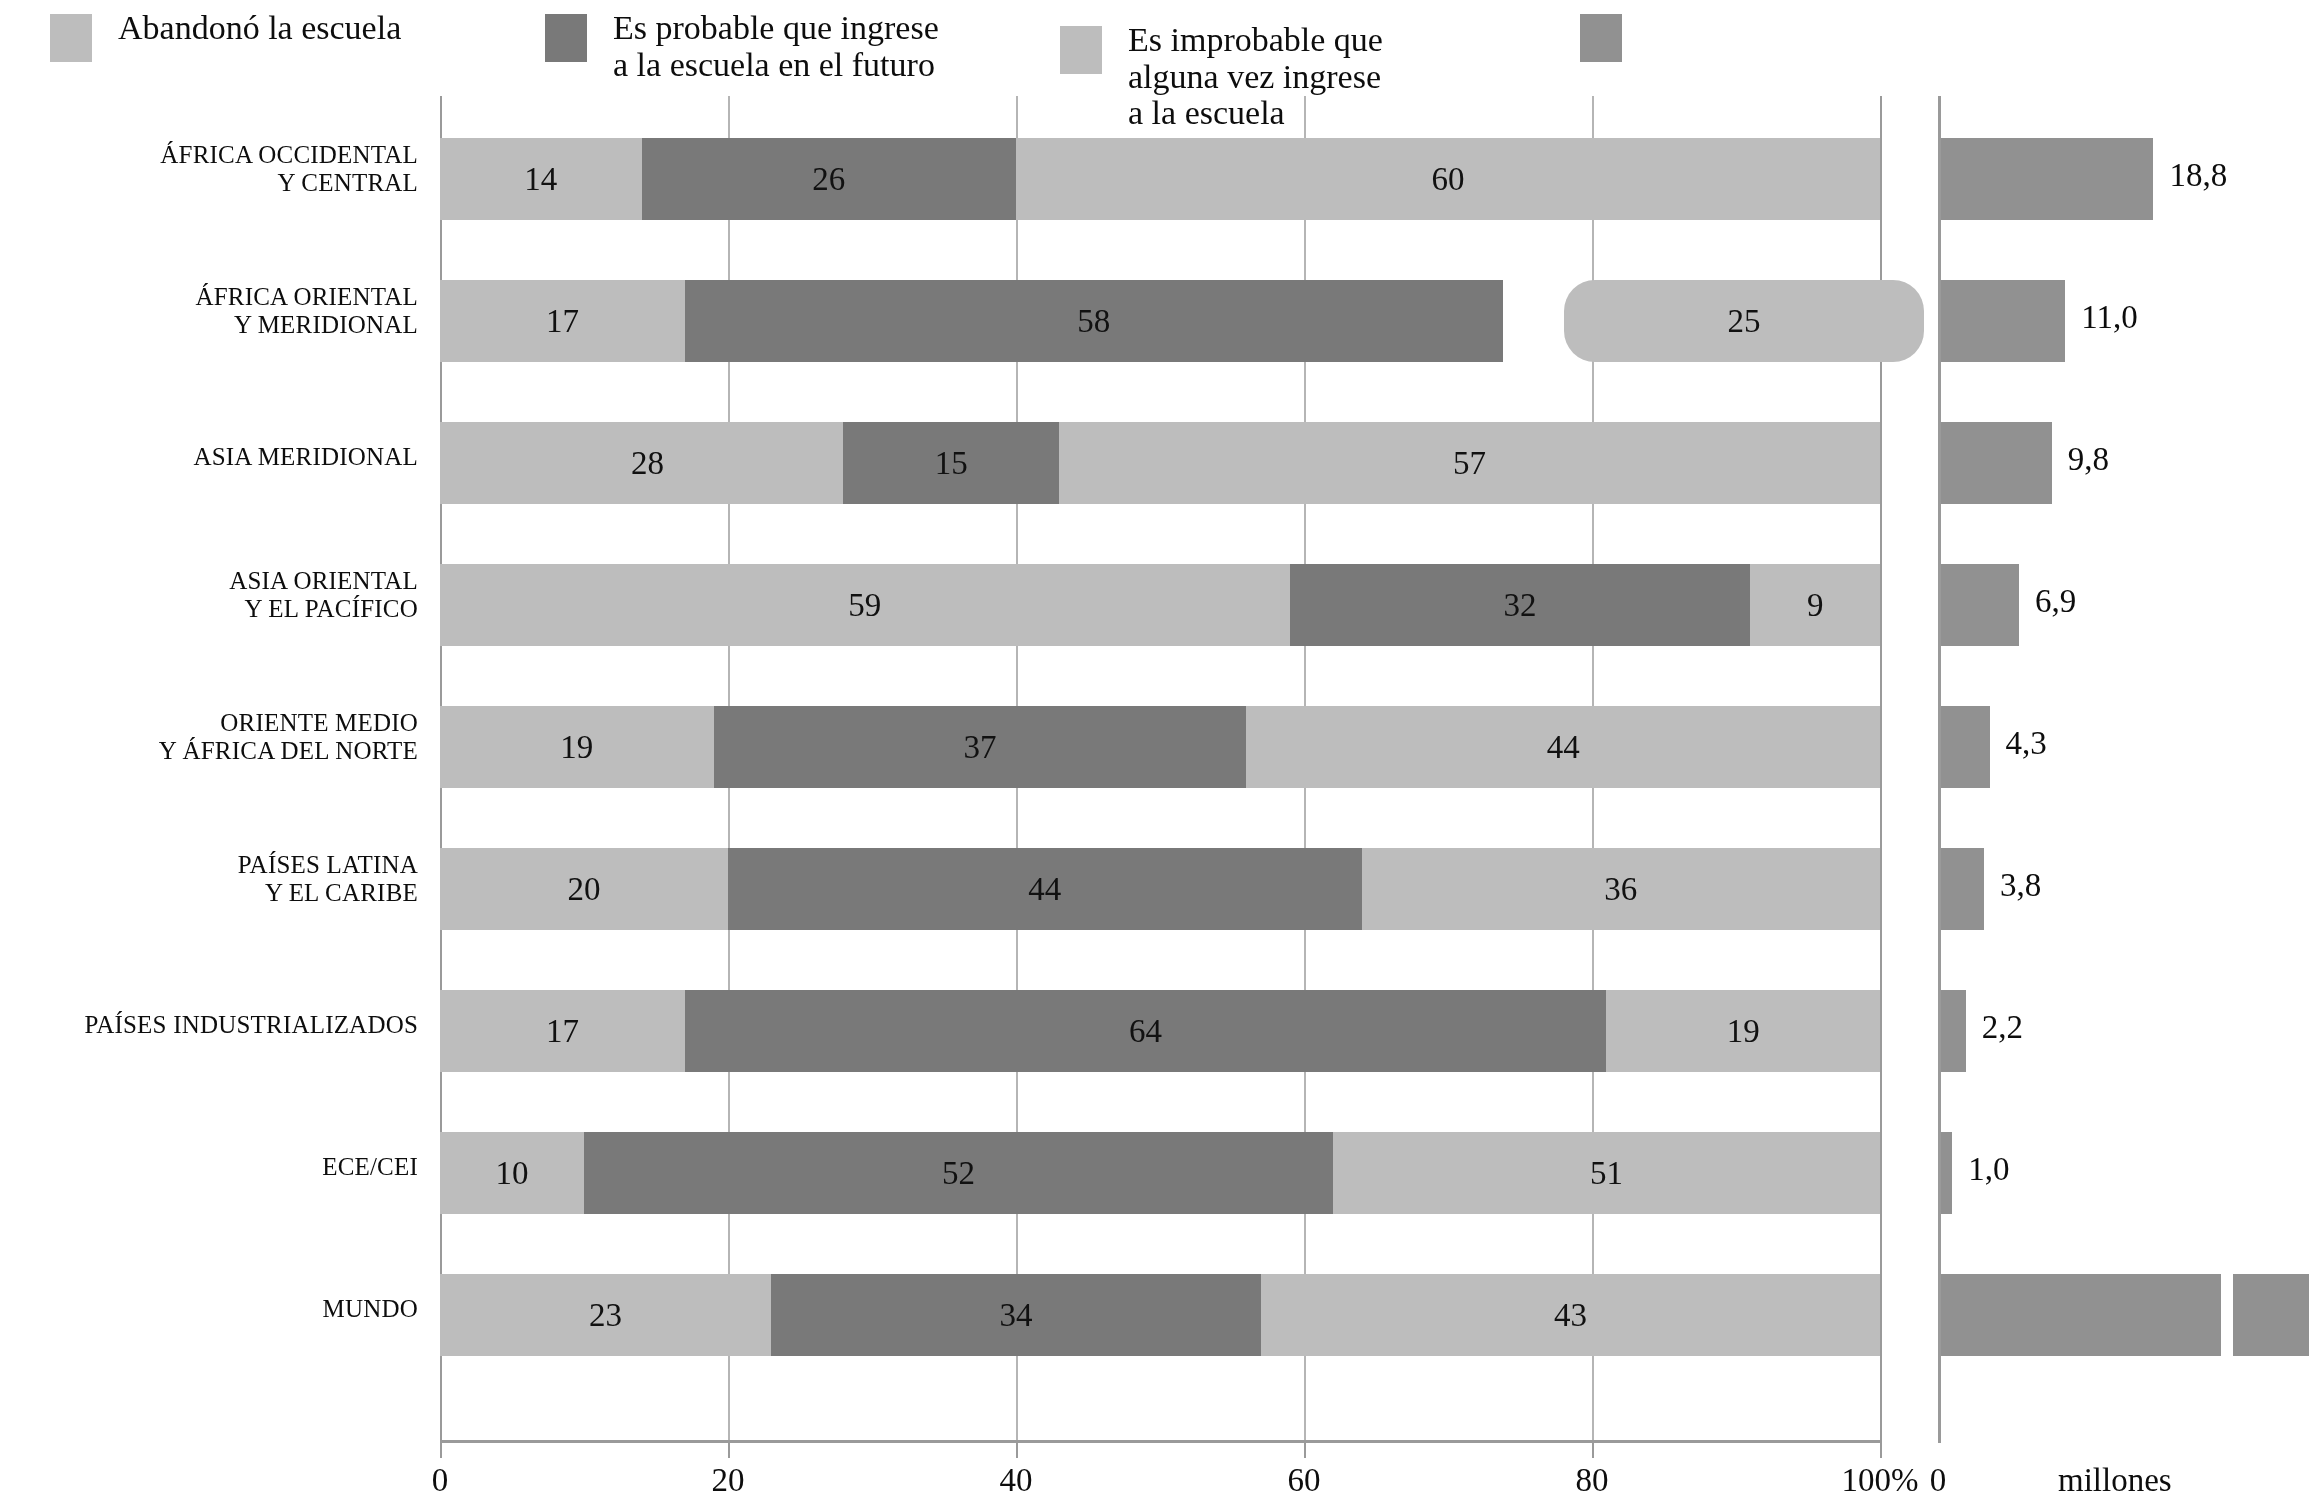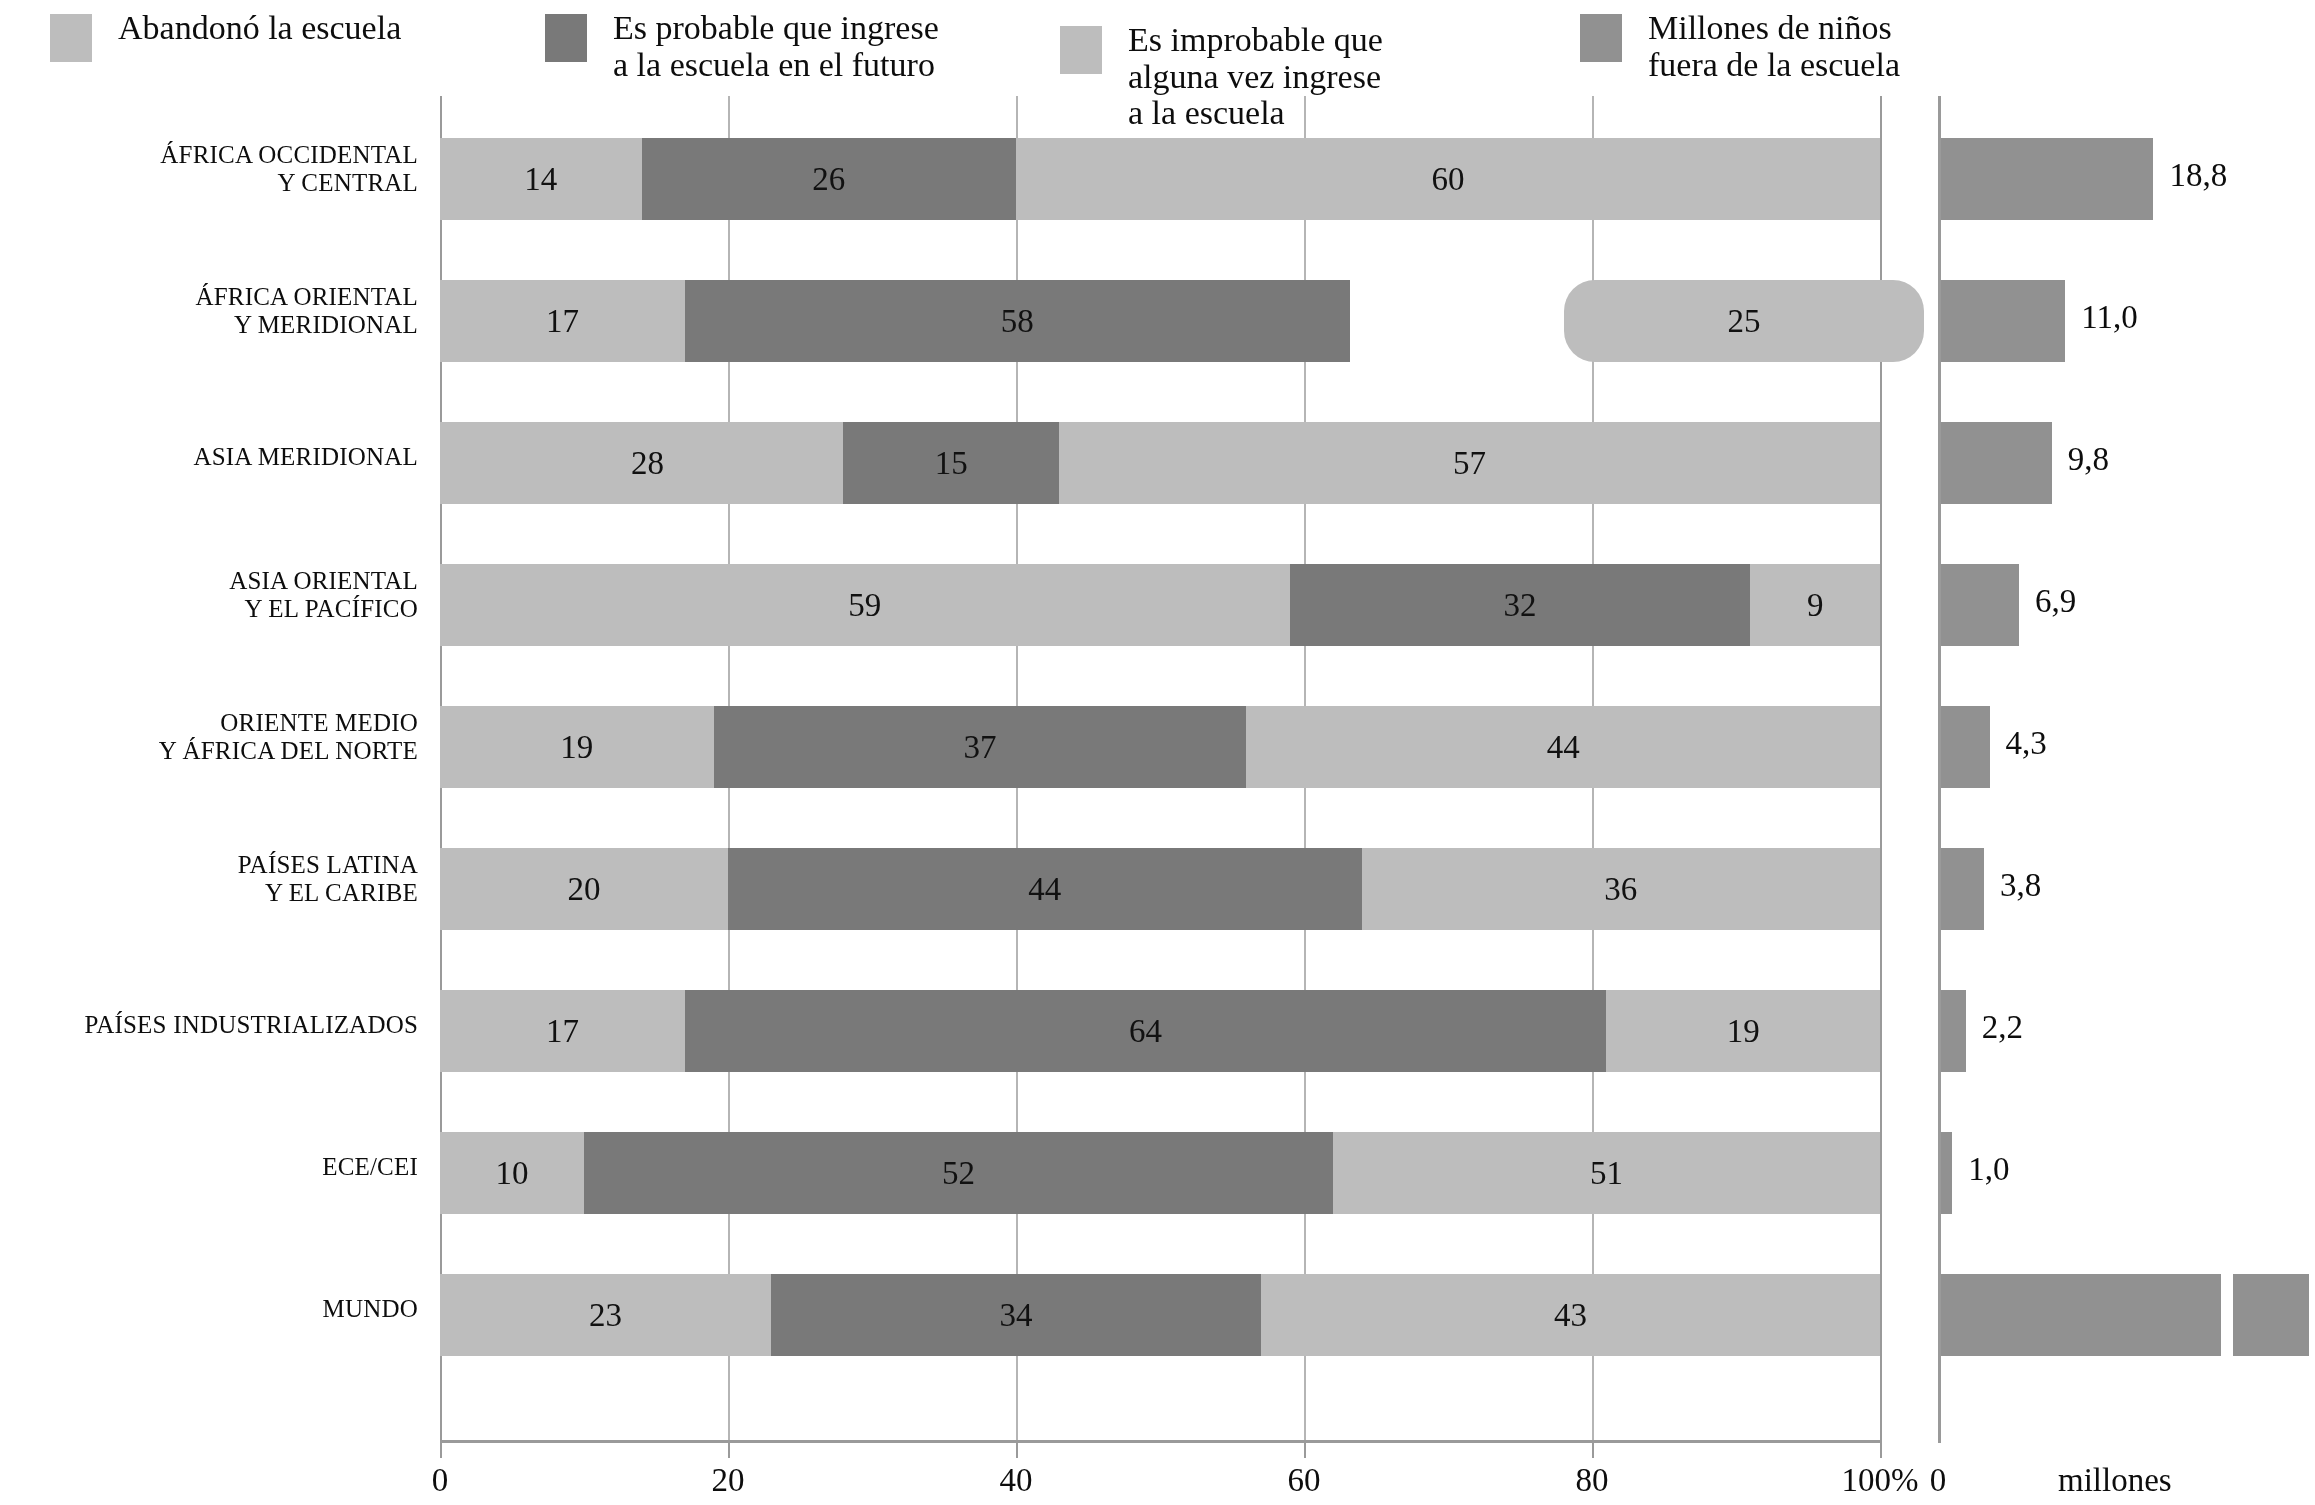--- a/index.html
+++ b/index.html
@@ -63,22 +63,20 @@
 a la escuela en el futuro</div>
       </div>
       <div class="legend-item" style="left: 1060px; top: 22px;">
         <div class="legend-swatch" style="background: rgb(189, 189, 189);"></div>
         <div class="legend-text" style="width: 300px;">Es improbable que
 alguna vez ingrese
 a la escuela</div>
       </div>
       <div class="legend-item" style="left: 1580px; top: 10px;">
         <div class="legend-swatch" style="background: rgb(145, 145, 145);"></div>
-        <div class="legend-text" style="width: 300px;">Millones de niños
-fuera de la escuela</div>
       </div>
     </div>
 
   <div class="plot" id="plot">
       <div class="gridline" style="left: 728px; top: 96px; height: 1344px;"></div>
       <div class="gridline" style="left: 1016px; top: 96px; height: 1344px;"></div>
       <div class="gridline" style="left: 1304px; top: 96px; height: 1344px;"></div>
       <div class="gridline" style="left: 1592px; top: 96px; height: 1344px;"></div>
       <div class="axis-line" style="left: 440px; top: 96px; width: 2px; height: 1344px;"></div>
       <div class="axis-line" style="left: 1880px; top: 96px; width: 2px; height: 1344px;"></div>
@@ -114,21 +112,21 @@
       <div class="mbar" style="left: 1941px; top: 138px;">
         <div class="mbar-piece" style="left: 0px; width: 212.44px; background: rgb(145, 145, 145);"></div>
       </div>
       <div class="mbar-label" style="left: 2169.44px; top: 157px;">18,8</div>
       <div class="cat-label" style="left: 0px; width: 418px; top: 283px; right: auto;">ÁFRICA ORIENTAL
 Y MERIDIONAL</div>
       <div class="bar-row" style="left: 440px; top: 280px; width: 1440px;">
         <div class="seg" style="left: 0px; width: 244.8px; background: rgb(189, 189, 189);">
           <div class="seg-val">17</div>
         </div>
-        <div class="seg" style="left: 244.8px; width: 665px; background: rgb(121, 121, 121);">
+        <div class="seg" style="left: 244.8px; width: 818px; background: rgb(121, 121, 121);">
           <div class="seg-val">58</div>
         </div>
         <div class="seg" style="left: 1124px; width: 360px; background: rgb(189, 189, 189); border-radius: 31px;">
           <div class="seg-val">25</div>
         </div>
       </div>
       <div class="mbar" style="left: 1941px; top: 280px;">
         <div class="mbar-piece" style="left: 0px; width: 124.3px; background: rgb(145, 145, 145);"></div>
       </div>
       <div class="mbar-label" style="left: 2081.3px; top: 299px;">11,0</div>

